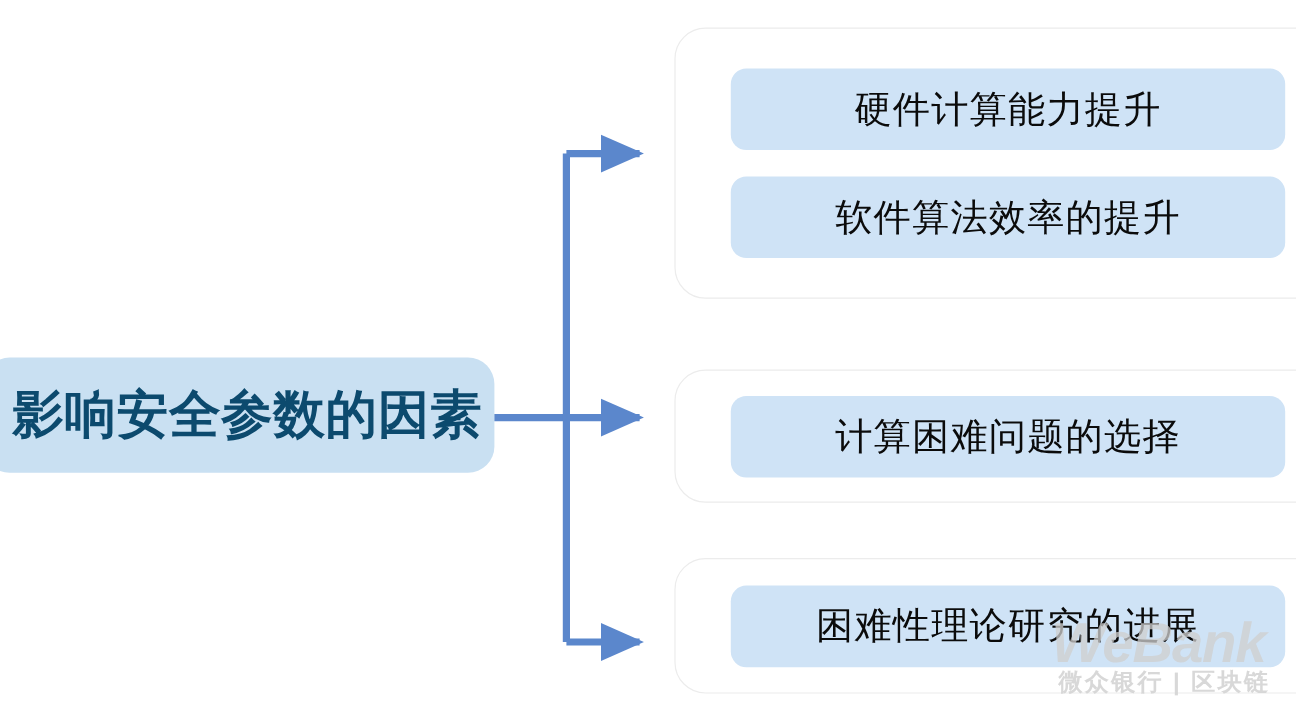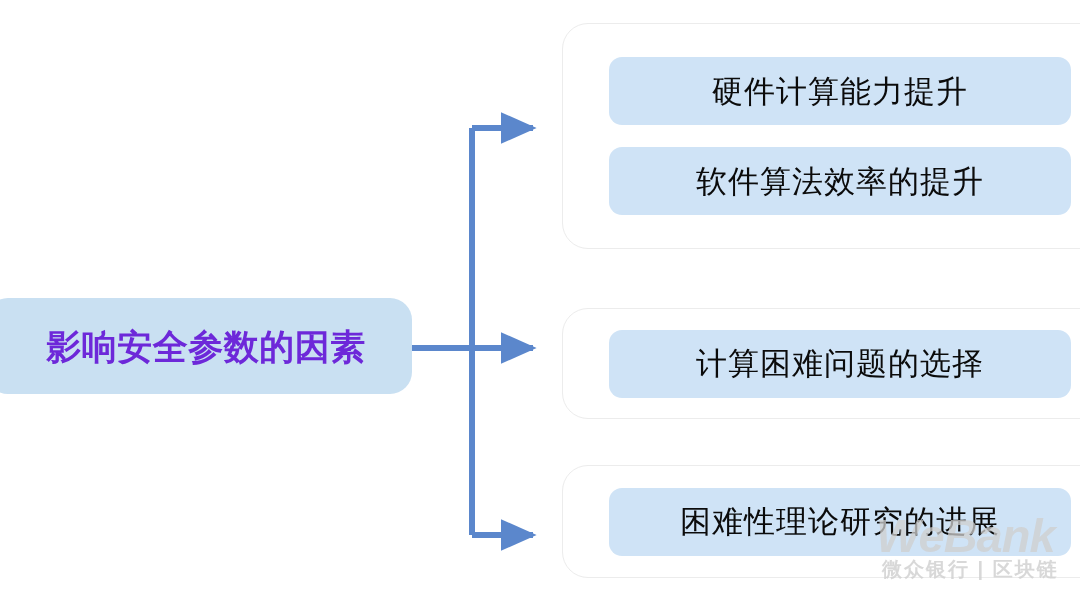--- a/index.html
+++ b/index.html
@@ -28,23 +28,23 @@
     height: 96px;
     background: #c9e0f2;
     border-radius: 22px;
     display: flex;
     align-items: center;
     justify-content: center;
     box-sizing: border-box;
     padding-left: 14px;
   }
   .root-label {
-    font-size: 35px;
+    font-size: 43px;
     font-weight: bold;
-    color: #6d28d9;
+    color: #0c4a6e;
     letter-spacing: 0.5px;
     line-height: 1;
     white-space: nowrap;
   }
 
   
   .connectors {
     position: absolute;
     left: 0;
     top: 0;

